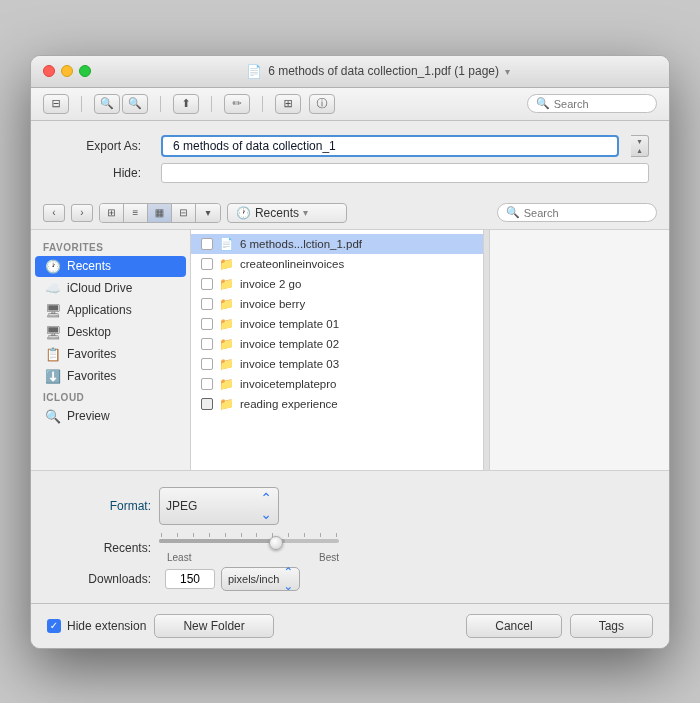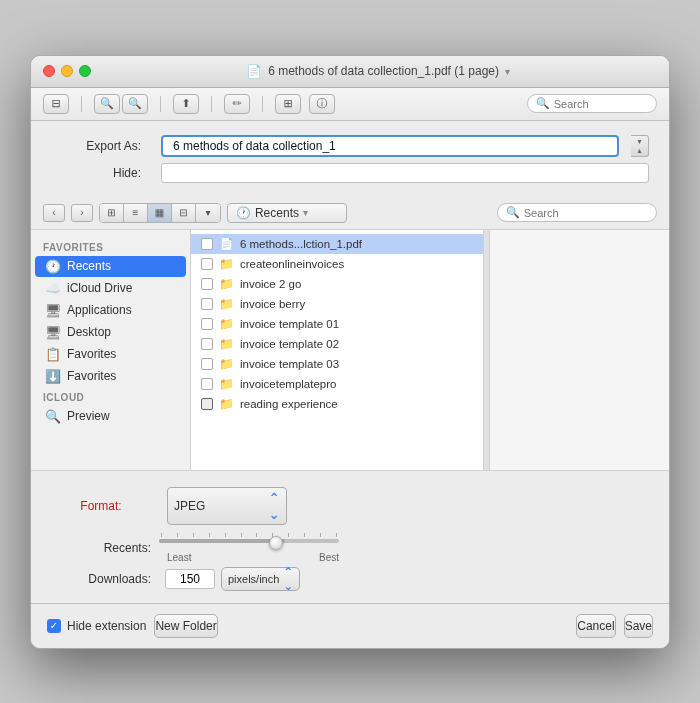--- a/index.html
+++ b/index.html
@@ -341,24 +341,24 @@
       border-top: 1px solid #d0d0d0;
     }
     .settings-row {
       display: flex;
       align-items: center;
       margin-bottom: 8px;
       gap: 0;
     }
     .settings-label {
       font-size: 12px;
-      color: #b91c1c;
-      text-align: center;
+      color: #0c4a6e;
+      text-align: right;
       min-width: 100px;
-      margin-right: 16px;
+      margin-right: 8px;
     }
     .settings-select {
       display: flex;
       align-items: center;
       background: linear-gradient(to bottom, #f5f5f5, #e0e0e0);
       border: 1px solid #aaa;
       border-radius: 4px;
       padding: 18px 6px;
       font-size: 12px;
       color: #333;
@@ -497,21 +497,21 @@
       background: #3478f6;
       border-radius: 3px;
       display: flex;
       align-items: center;
       justify-content: center;
       color: white;
       font-size: 10px;
       flex-shrink: 0;
     }
     .btn {
-      padding: 4px 0;
+      padding: 4px 28px;
       font-size: 12px;
       border-radius: 5px;
       cursor: pointer;
       border: 1px solid #b0b0b0;
       background: linear-gradient(to bottom, #f8f8f8, #e0e0e0);
       color: #333;
     }
     .btn-new-folder {
       background: linear-gradient(to bottom, #f8f8f8, #e0e0e0);
     }
@@ -740,15 +740,15 @@
   </div>
 
   <div class="bottom-bar">
     <label class="checkbox-label">
       <div class="checkbox-blue">✓</div>
       <span>Hide extension</span>
     </label>
     <button class="btn btn-new-folder">New Folder</button>
     <div class="spacer"></div>
     <button class="btn btn-cancel">Cancel</button>
-    <button class="btn btn-save">Save</button>
+    <button class="btn btn-save">Tags</button>
   </div>
 </div>
 
 </body></html>

